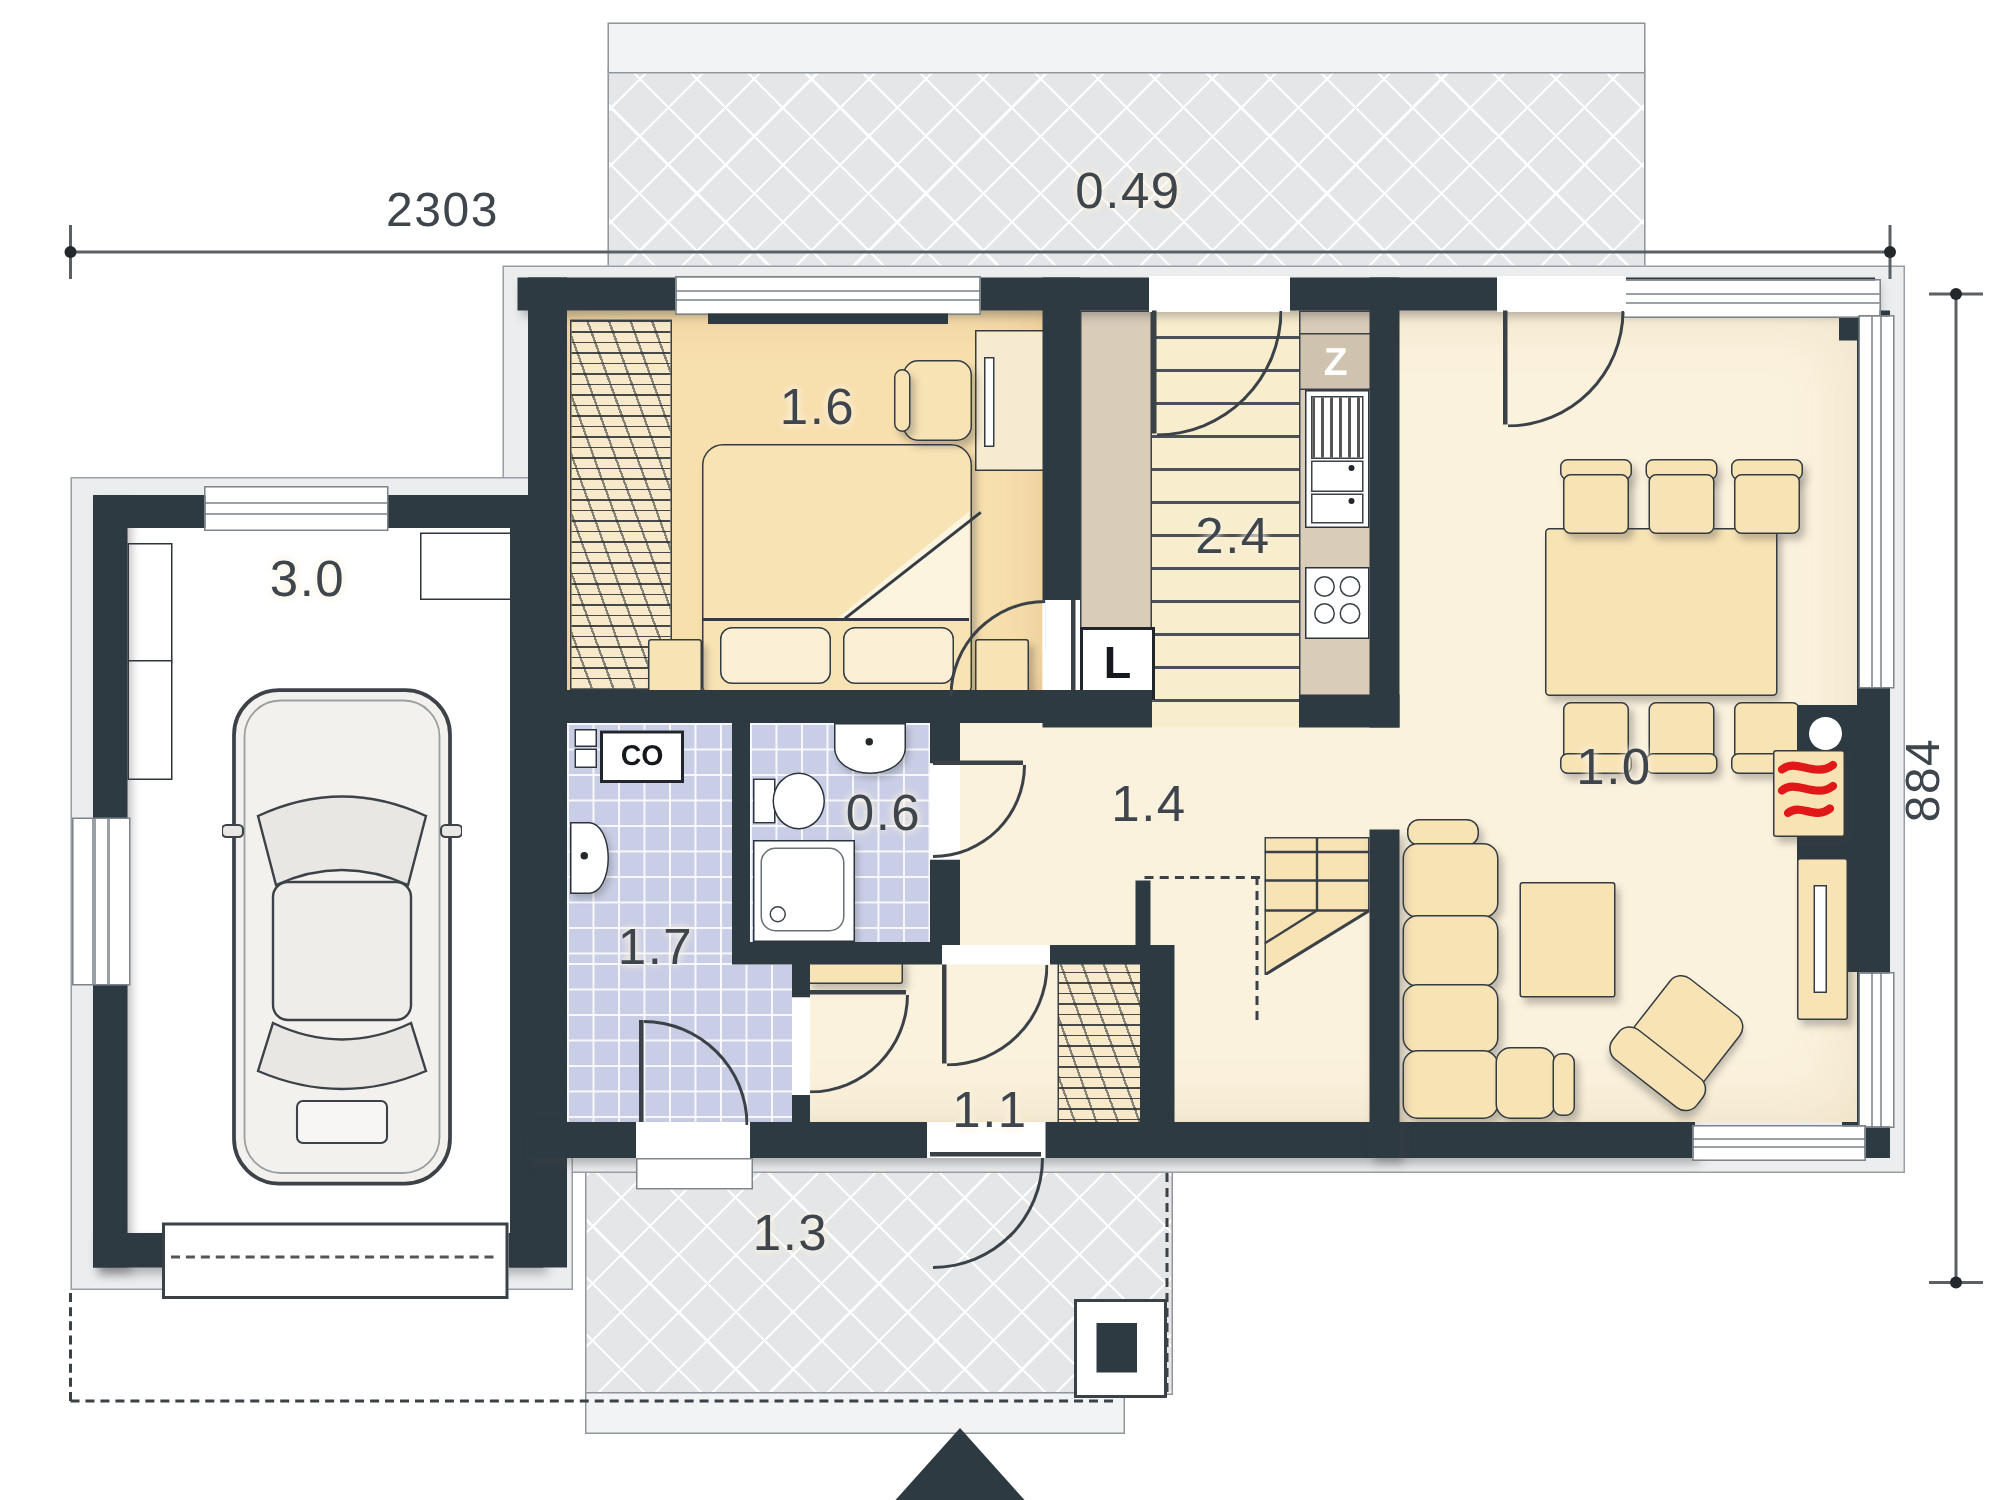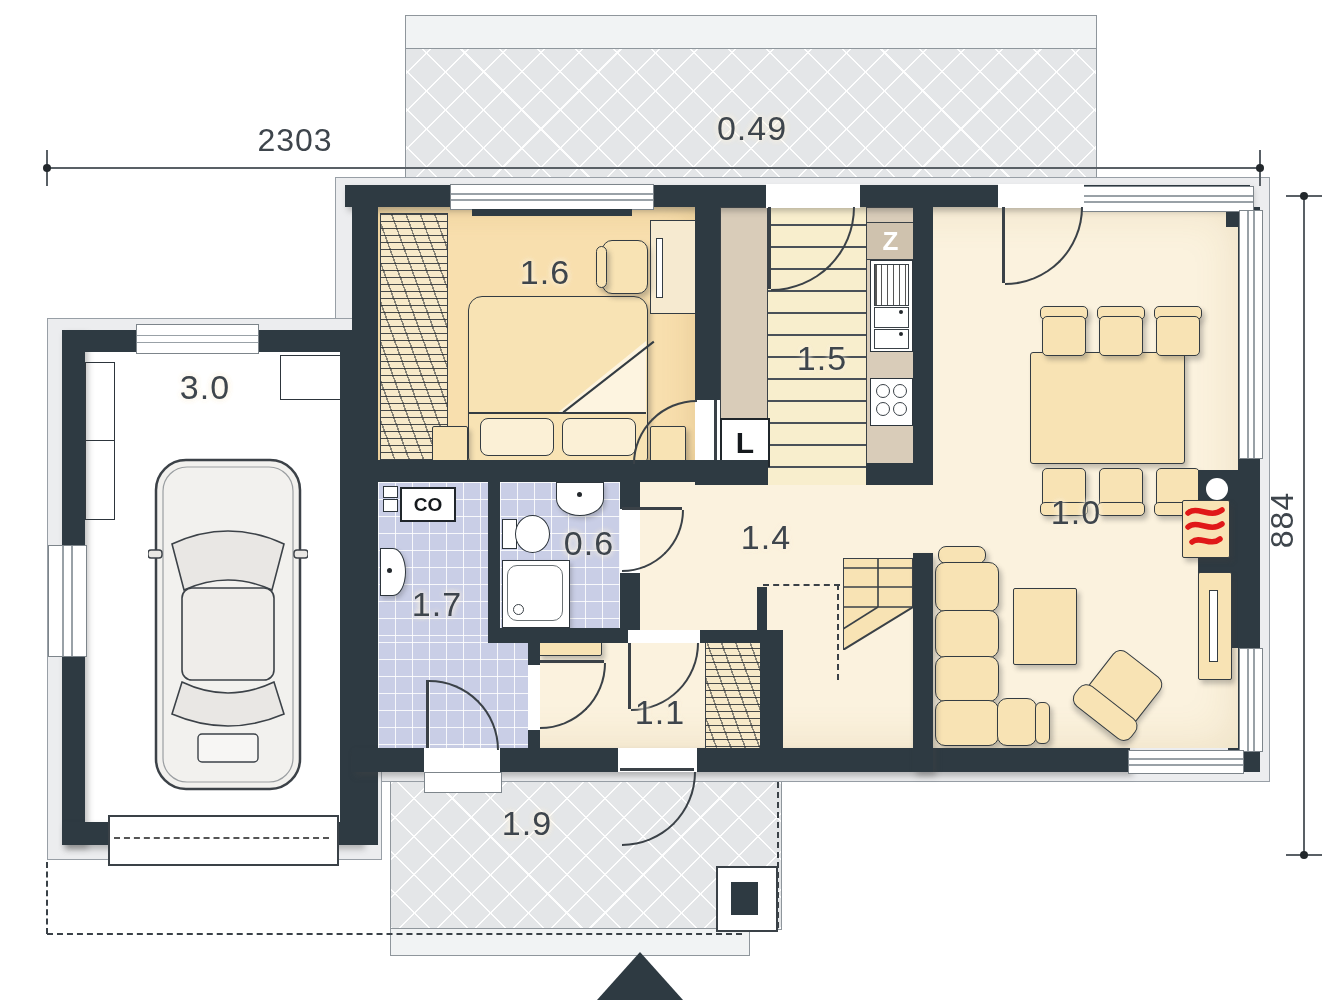--- a/index.html
+++ b/index.html
@@ -269,24 +269,24 @@
   <div class="abs dot" style="left:1256px;top:164px;width:8px;height:8px"></div>
   <div class="abs dimtxt" style="left:295px;top:140px">2303</div>
 
   <div class="abs dimline" style="left:1303px;top:196px;width:2px;height:659px"></div>
   <div class="abs dimline" style="left:1286px;top:195px;width:36px;height:2px"></div>
   <div class="abs dimline" style="left:1286px;top:854px;width:36px;height:2px"></div>
   <div class="abs dot" style="left:1300px;top:192px;width:8px;height:8px"></div>
   <div class="abs dot" style="left:1300px;top:851px;width:8px;height:8px"></div>
   <div class="abs dimtxt" style="left:1282px;top:520px;transform:translate(-50%,-50%) rotate(-90deg)">884</div>
 
-  <div class="abs lbl" style="left:660px;top:712px">1.1</div>
+  <div class="abs lbl" style="left:660px;top:741px">1.1</div>
   <div class="abs lbl" style="left:766px;top:537px">1.4</div>
   <div class="abs lbl" style="left:589px;top:543px">0.6</div>
   <div class="abs lbl" style="left:545px;top:272px">1.6</div>
-  <div class="abs lbl" style="left:822px;top:358px">1.5</div>
+  <div class="abs lbl" style="left:822px;top:358px">2.4</div>
   <div class="abs lbl" style="left:1076px;top:512px">1.0</div>
-  <div class="abs lbl" style="left:437px;top:604px">1.7</div>
+  <div class="abs lbl" style="left:437px;top:632px">1.7</div>
   <div class="abs lbl" style="left:205px;top:387px">3.0</div>
-  <div class="abs lbl" style="left:527px;top:823px">1.9</div>
+  <div class="abs lbl" style="left:527px;top:823px">1.3</div>
   <div class="abs lbl" style="left:752px;top:128px">0.49</div>
 
 </div>
 
 </body></html>

